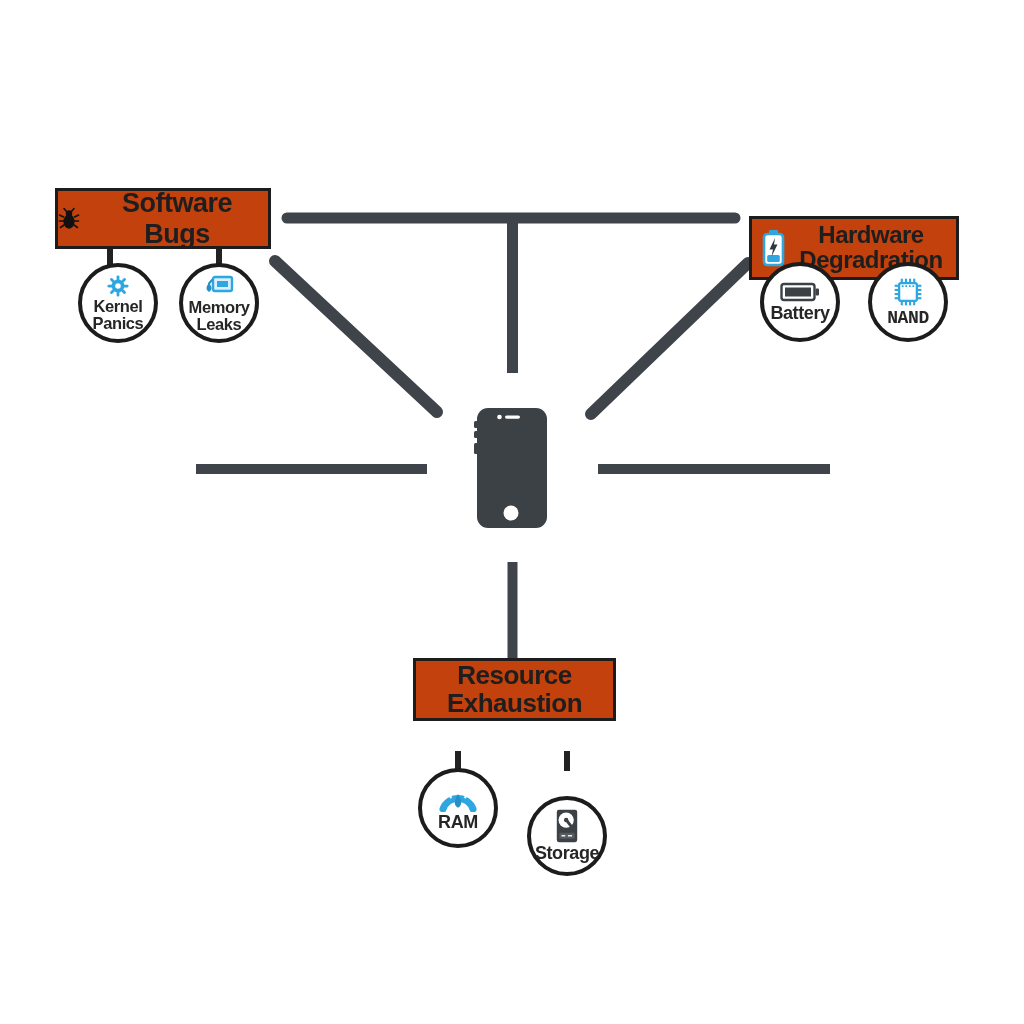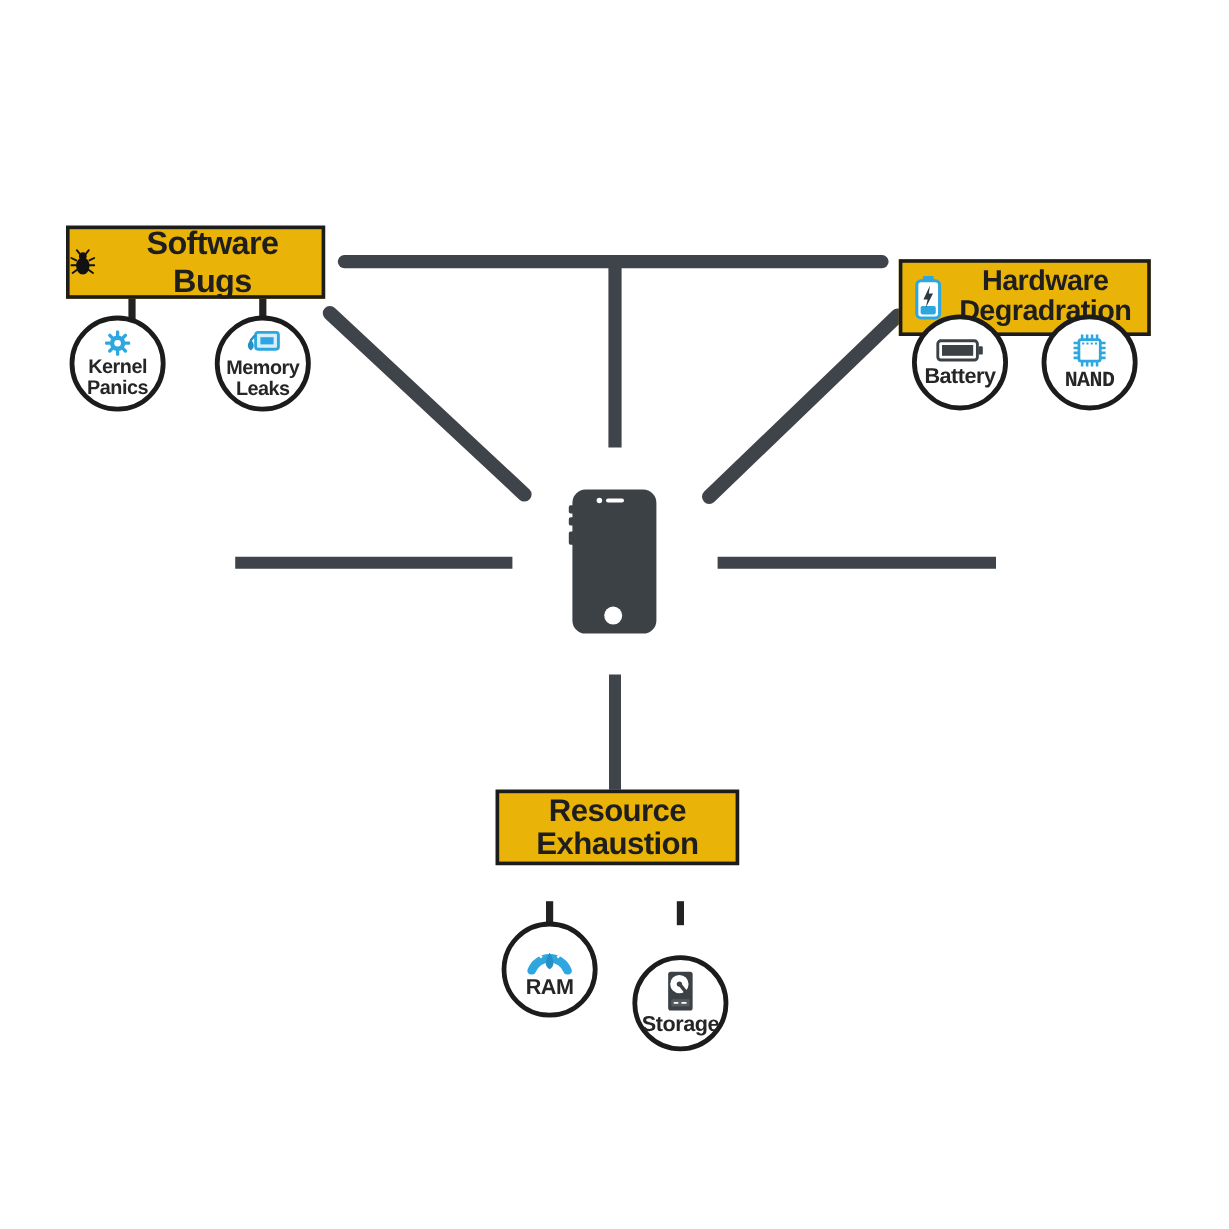--- a/index.html
+++ b/index.html
@@ -7,21 +7,21 @@
     width:1024px;height:1024px;position:relative;overflow:hidden;
     background:#ffffff;
     font-family:"Liberation Sans", sans-serif;
     -webkit-font-smoothing:antialiased;
   }
   .layer{position:absolute;left:0;top:0;}
 
   
   .node-box{
     position:absolute;box-sizing:border-box;
-    background:#eab308;border:3px solid #1c1c1c;
+    background:#c2410c;border:3px solid #1c1c1c;
     display:flex;align-items:center;justify-content:center;
     gap:6px;z-index:3;
   }
   .node-label{
     font-weight:700;color:#1e1e1e;text-align:center;
     letter-spacing:-0.5px;
   }
   #box-software{left:55px;top:188px;width:216px;height:61px;}
   #box-software .node-label{font-size:27px;}
   #box-hardware{left:749px;top:184px;width:210px;height:64px;gap:9px;margin-top:32px;}
@@ -34,21 +34,21 @@
     position:absolute;box-sizing:border-box;
     width:80px;height:80px;border-radius:50%;
     background:#ffffff;border:4px solid #1c1c1c;
     display:flex;flex-direction:column;align-items:center;justify-content:center;
     z-index:3;
   }
   .leaf-label{
     font-weight:700;color:#262626;text-align:center;
     font-size:16.5px;line-height:1.02;letter-spacing:-0.4px;margin-top:1px;
   }
-  #circle-kernel {left:58px; top:263px;}
+  #circle-kernel {left:78px; top:263px;}
   #circle-memory {left:179px;top:263px;}
   #circle-battery{left:760px;top:262px;}
   #circle-nand   {left:868px;top:262px;font-family:Liberation Mono, monospace;}
   #circle-ram    {left:418px;top:768px;}
   #circle-storage{left:527px;top:796px;justify-content:center;}
   #circle-battery .leaf-label,#circle-nand .leaf-label,
   #circle-ram .leaf-label,#circle-storage .leaf-label{font-size:18px;}
 
   .icon-slot{display:flex;align-items:center;justify-content:center;}
 </style>

